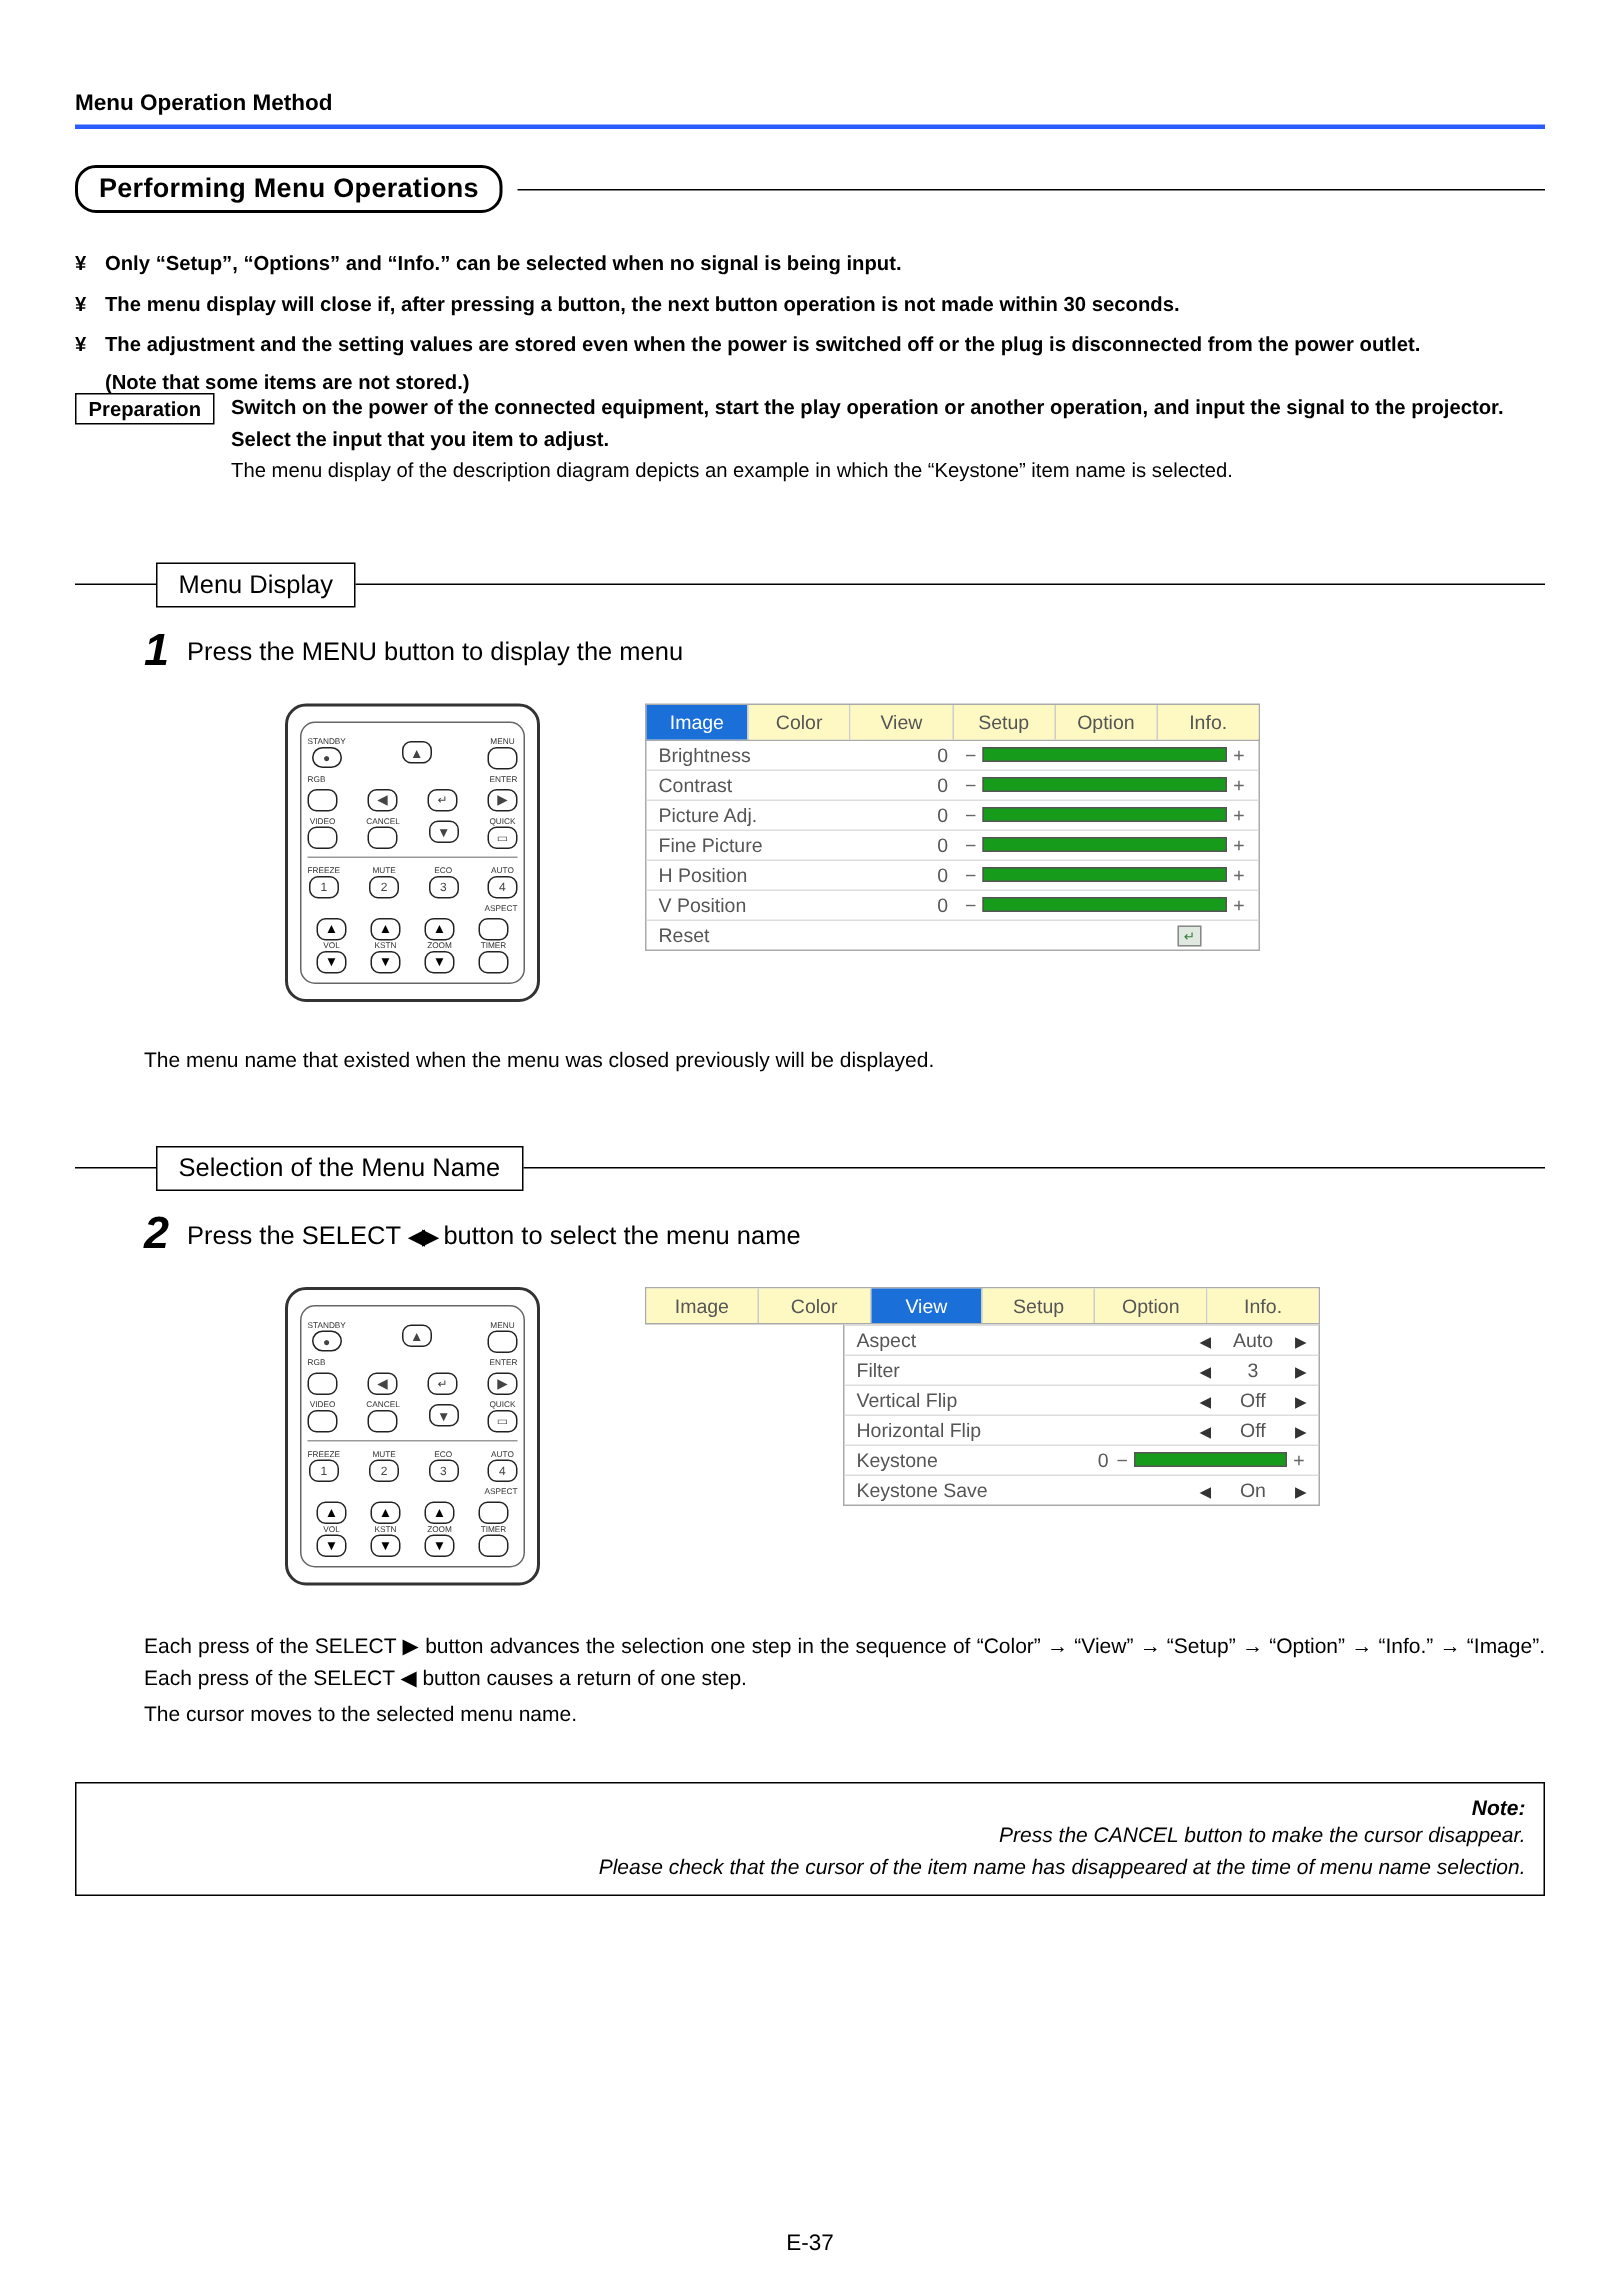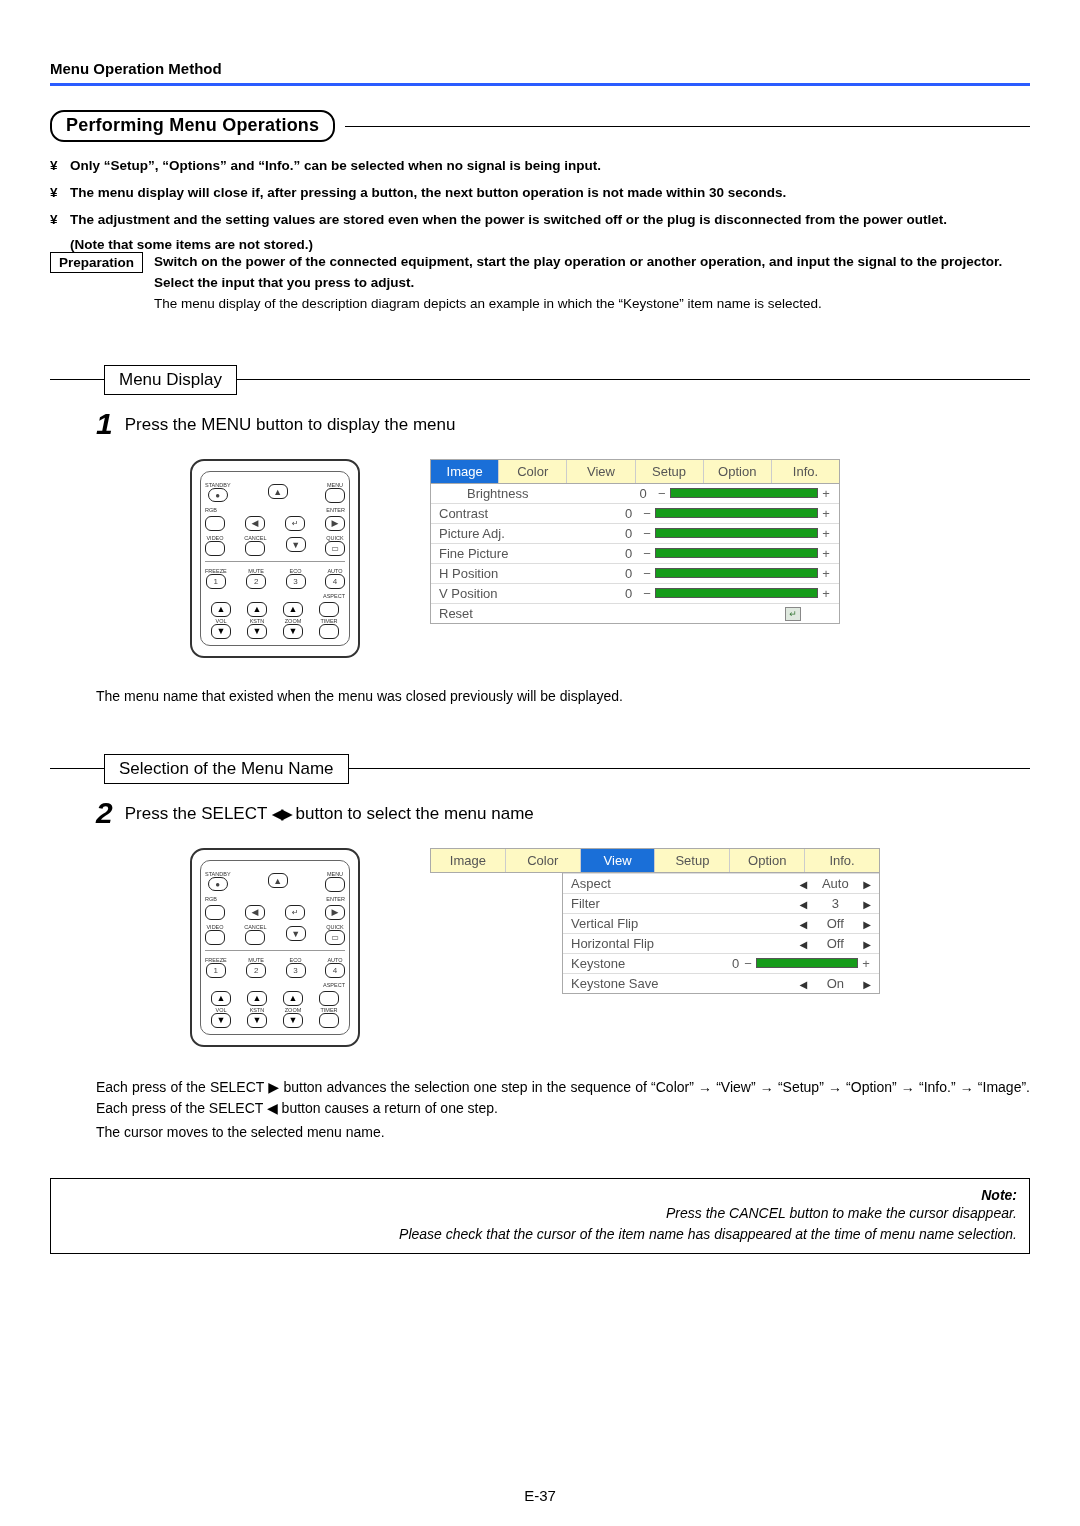--- a/index.html
+++ b/index.html
@@ -18,21 +18,21 @@
 
   .section-pill {
     display: inline-block;
     border: 2px solid #000;
     border-radius: 14px;
     padding: 3px 14px 4px 14px;
     font-weight: 900;
     font-size: 18px;
     letter-spacing: 0.2px;
   }
-  .section-row { display:flex; align-items:center; gap:10px; margin-bottom:14px;}
+  .section-row { display:flex; align-items:center; gap:10px; margin-bottom:24px;}
   .section-trail { flex:1; border-top:1.5px solid #000;}
 
   ul.notes { list-style:none; margin-left:0; }
   ul.notes li { display:flex; gap:6px; font-weight:bold; font-size:13.5px; line-height:1.55; margin-bottom:6px;}
   ul.notes li .bullet{ min-width:14px;}
   .subnote { font-weight:bold; font-size:13.5px; margin-left:20px; margin-top:2px;}
 
   .prep-row { display:flex; gap:11px; }
   .prep-box { border:1.5px solid #000; padding:2px 8px; font-weight:bold; font-size:13.5px; height:fit-content;}
   .prep-text { font-size:13.5px; line-height:1.55; text-align:justify;}
@@ -60,21 +60,21 @@
   .r-grid3{display:flex;justify-content:space-around;gap:4px;}
   .arrow{font-size:9px;}
 
   .osd{ width:410px; font-family: Verdana, sans-serif; font-size:13px; color:#555;}
   .osd-tabs{display:flex;border:1px solid #aaa;}
   .osd-tabs div{flex:1;text-align:center;padding:4px 0;border-right:1px solid #ccc;background:#fef9c3;}
   .osd-tabs div:last-child{border-right:none;}
   .osd-tabs div.sel{background:#1a6fd8;color:#fff;}
   .osd-body{border:1px solid #aaa;border-top:none;}
   .osd-row{display:flex;align-items:center;padding:2px 8px;border-top:1px solid #ddd;gap:6px;}
-  .osd-row:first-child{border-top:none;margin-left:28px;}
+  .osd-row:first-child{border-top:none;}
   .osd-lbl{flex:1.1;}
   .osd-val{width:18px;text-align:right;padding-right:4px;}
   .slider{flex:1.2;display:flex;align-items:center;gap:3px;}
   .slider .minus,.slider .plus{width:10px;text-align:center;color:#666;}
   .slider .bar{flex:1;height:10px;background:#169c1a;border:1px solid #555;}
   .osd-resetrow{display:flex;align-items:flex-end;padding:2px 8px;border-top:1px solid #ddd;gap:13px;}
   .reset-icon{width:16px;height:14px;border:1px solid #888;background:#dfe9df;margin-left:auto;margin-right:30px;font-size:9px;text-align:center;line-height:13px;color:#3a7a3a;}
 
   .osd2-row{display:flex;align-items:center;padding:2px 8px;border-top:1px solid #ddd;gap:4px;}
   .osd2-lbl{flex:1;}
@@ -118,21 +118,21 @@
       <span class="bullet">¥</span>
       <span>The adjustment and the setting values are stored even when the power is switched off or the plug is disconnected from the power outlet.</span>
     </li>
 </ul>
 <div class="subnote">(Note that some items are not stored.)</div>
 
 <div class="prep-row">
   <div class="prep-box">Preparation</div>
   <div class="prep-text">
     <span class="b">Switch on the power of the connected equipment, start the play operation or another operation, and input the signal to the projector.</span><br>
-    <span class="b">Select the input that you press to adjust.</span><br>
+    <span class="b">Select the input that you item to adjust.</span><br>
     <span>The menu display of the description diagram depicts an example in which the “Keystone” item name is selected.</span>
   </div>
 </div>
 
 <div class="label-bar">
   <span class="lead"></span>
   <span class="box">Menu Display</span>
   <span class="trail"></span>
 </div>
 <div class="step-row">

